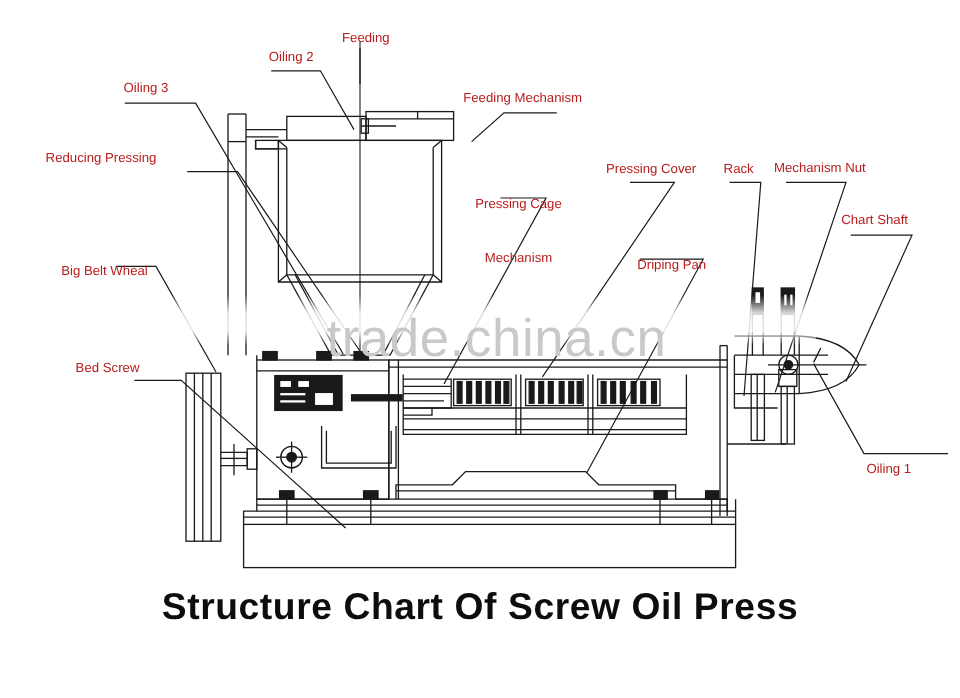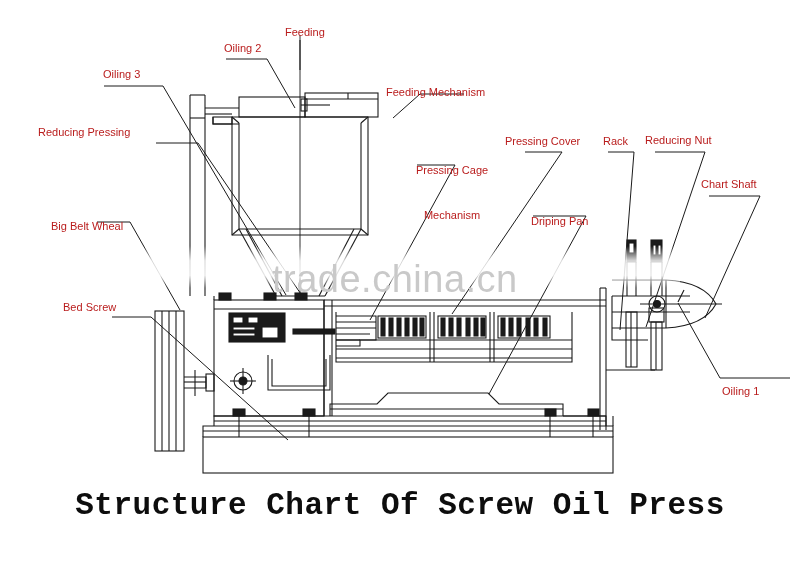--- a/index.html
+++ b/index.html
@@ -4,23 +4,23 @@
 <style>
   html,body{margin:0;padding:0;background:#ffffff;}
   body{width:800px;height:582px;position:relative;overflow:hidden;
        font-family:"Liberation Serif","DejaVu Serif",serif;}
   #stage{position:absolute;left:0;top:0;width:800px;height:582px;background:#fff;}
   svg.layer{position:absolute;left:0;top:0;width:800px;height:582px;}
   .lbl{position:absolute;color:#b91c1c;font-size:11px;line-height:14px;
        font-family:Liberation Sans, sans-serif;white-space:pre;}
   .lbl.two{line-height:15px;text-align:center;}
   #title{position:absolute;left:0;right:0;top:488px;text-align:center;
-         font-family:Liberation Mono, monospace;
+         font-family:Liberation Sans, sans-serif;
          font-weight:bold;font-size:31px;letter-spacing:.5px;color:#0d0d0d;}
-  #watermark{position:absolute;left:272px;top:258px;font-size:38px;
+  #watermark{position:absolute;left:272px;top:258px;font-size:44px;
              font-family:"Liberation Sans","DejaVu Sans",sans-serif;
              color:#c9c9c9;letter-spacing:.5px;user-select:none;}
   #wm-smudge{position:absolute;left:120px;top:246px;width:560px;height:42px;
              background:linear-gradient(180deg,rgba(255,255,255,0) 0%,rgba(255,255,255,.82) 35%,rgba(255,255,255,.88) 70%,rgba(255,255,255,0) 100%);}
 </style>
 </head>
 <body>
 
 <div id="stage">
 
@@ -256,33 +256,33 @@
       <path d="M533 216 L586 216 L489 394"></path>
       <path d="M790 378 L720 378 L678 303"></path>
     </g>
   </svg>
 
   <div id="wm-smudge"></div>
 
   <div class="lbl" style="left:103px;top:67px;">Oiling 3</div>
   <div class="lbl" style="left:224px;top:41px;">Oiling 2</div>
   <div class="lbl" style="left:285px;top:25px;">Feeding</div>
-  <div class="lbl" style="left:386px;top:85px;">Feeding Mechanism</div>
+  <div class="lbl" style="left:386px;top:75px;">Feeding Mechanism</div>
   <div class="lbl" style="left:38px;top:125px;">Reducing Pressing</div>
   <div class="lbl" style="left:51px;top:219px;">Big Belt Wheal</div>
   <div class="lbl" style="left:63px;top:300px;">Bed Screw</div>
 
-  <div class="lbl two" style="left:416px;top:133px;">
+  <div class="lbl two" style="left:396px;top:133px;">
     <div>Pressing Cage</div>
     <div>Mechanism</div>
   </div>
 
   <div class="lbl" style="left:505px;top:134px;">Pressing Cover</div>
   <div class="lbl" style="left:603px;top:134px;">Rack</div>
-  <div class="lbl" style="left:645px;top:133px;">Reducing Nut</div>
+  <div class="lbl" style="left:645px;top:133px;">Mechanism Nut</div>
   <div class="lbl" style="left:701px;top:177px;">Chart Shaft</div>
   <div class="lbl" style="left:531px;top:198px;margin-top:16px;">Driping Pan</div>
   <div class="lbl" style="left:722px;top:384px;">Oiling 1</div>
 
   <div id="watermark">trade.china.cn</div>
 
   <div id="title">Structure Chart Of Screw Oil Press</div>
 
 </div>
 

